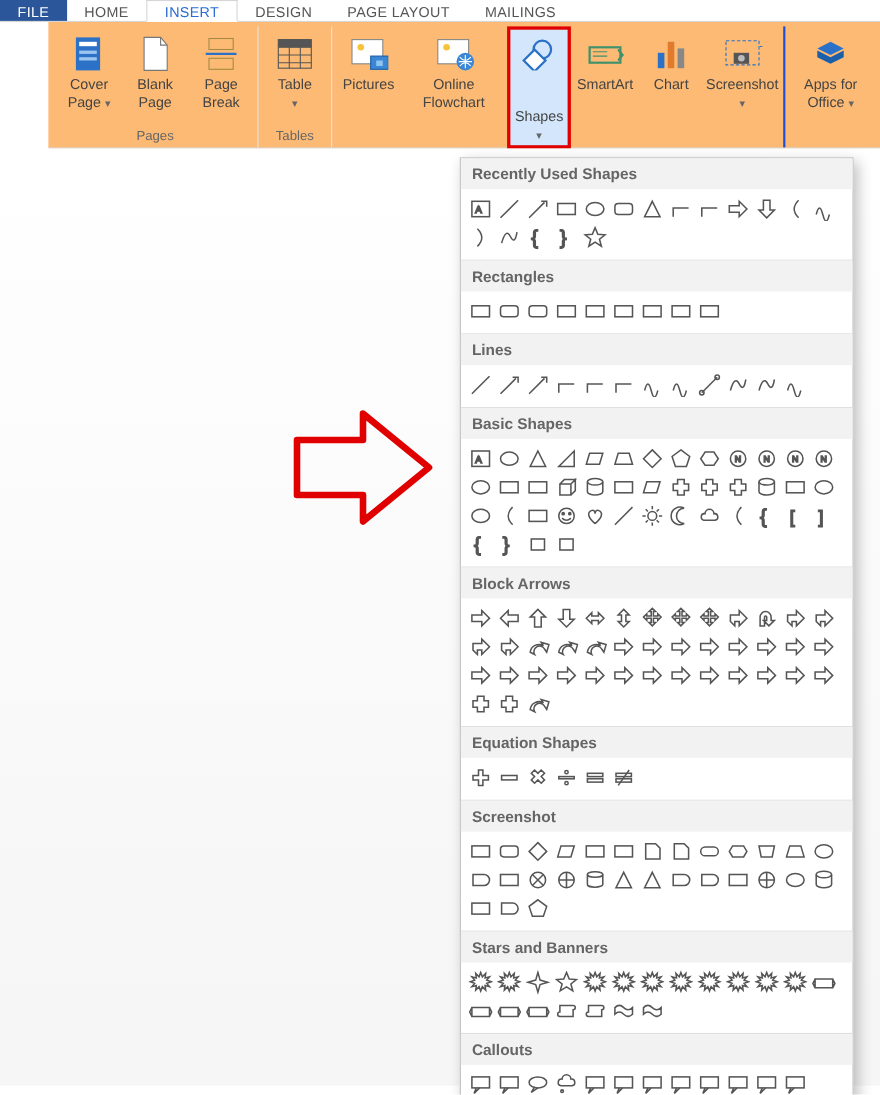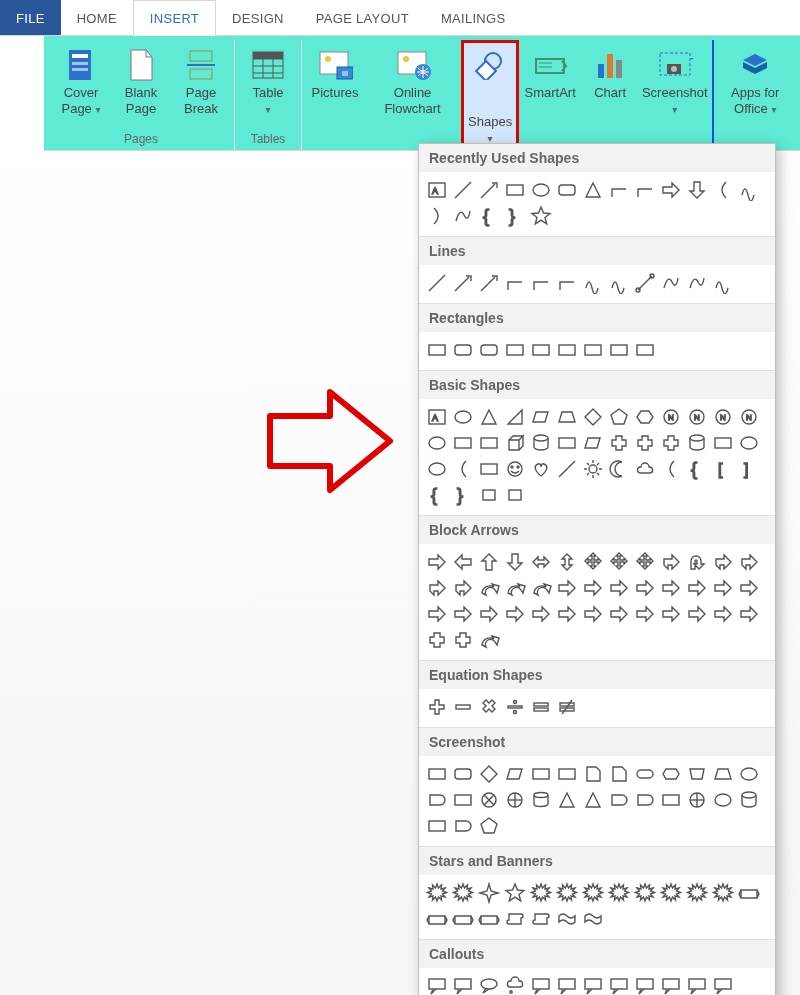--- a/index.html
+++ b/index.html
@@ -10,21 +10,21 @@
     background: #fff;
     width: 800px;
     height: 995px;
     overflow: hidden;
     position: relative;
   }
 
   
   .tabs {
     display: flex;
-    height: 36px;
+    height: 20px;
     background: #fff;
     border-bottom: 1px solid #d6d6d6;
     align-items: stretch;
   }
   .tab {
     padding: 5px 16px 4px;
     font-size: 13px;
     color: #555;
     cursor: pointer;
     display: flex;
@@ -43,21 +43,21 @@
     border-right: 1px solid #d6d6d6;
     border-bottom: 1px solid #fff;
     margin-bottom: -1px;
     background: #fff;
   }
 
   
   .ribbon {
     display: flex;
     align-items: stretch;
-    background: #5eead4;
+    background: #fdba74;
     border-bottom: 1px solid #d6d6d6;
     height: 115px;
     padding: 4px 4px 0 4px;
     margin-left: 44px;
   }
   .group {
     display: flex;
     flex-direction: column;
     align-items: center;
     border-right: 1px solid #e4e4e4;
@@ -417,20 +417,70 @@
           </svg>
         </span>
         <span class="shape">
           <svg width="22" height="22">
             <path d="M11 2 l2.5 6 6.5 .5 -5 4 1.7 6.3 -5.7 -3.7 -5.7 3.7 1.7 -6.3 -5 -4 6.5 -.5 z" stroke="#555" fill="none" stroke-width="1.4"></path>
           </svg>
         </span>
       </div>
     </div>
     <div class="dd-section">
+      <div class="dd-head">Rectangles</div>
+      <div class="dd-body">
+        <span class="shape">
+          <svg width="22" height="22">
+            <rect x="3" y="6" width="16" height="10" stroke="#555" fill="none" stroke-width="1.4"></rect>
+          </svg>
+        </span>
+        <span class="shape">
+          <svg width="22" height="22">
+            <rect x="3" y="6" width="16" height="10" rx="3" stroke="#555" fill="none" stroke-width="1.4"></rect>
+          </svg>
+        </span>
+        <span class="shape">
+          <svg width="22" height="22">
+            <rect x="3" y="6" width="16" height="10" rx="3" stroke="#555" fill="none" stroke-width="1.4"></rect>
+          </svg>
+        </span>
+        <span class="shape">
+          <svg width="22" height="22">
+            <rect x="3" y="6" width="16" height="10" stroke="#555" fill="none" stroke-width="1.4"></rect>
+          </svg>
+        </span>
+        <span class="shape">
+          <svg width="22" height="22">
+            <rect x="3" y="6" width="16" height="10" stroke="#555" fill="none" stroke-width="1.4"></rect>
+          </svg>
+        </span>
+        <span class="shape">
+          <svg width="22" height="22">
+            <rect x="3" y="6" width="16" height="10" stroke="#555" fill="none" stroke-width="1.4"></rect>
+          </svg>
+        </span>
+        <span class="shape">
+          <svg width="22" height="22">
+            <rect x="3" y="6" width="16" height="10" stroke="#555" fill="none" stroke-width="1.4"></rect>
+          </svg>
+        </span>
+        <span class="shape">
+          <svg width="22" height="22">
+            <rect x="3" y="6" width="16" height="10" stroke="#555" fill="none" stroke-width="1.4"></rect>
+          </svg>
+        </span>
+        <span class="shape">
+          <svg width="22" height="22">
+            <rect x="3" y="6" width="16" height="10" stroke="#555" fill="none" stroke-width="1.4"></rect>
+          </svg>
+        </span>
+      </div>
+    </div>
+    <div class="dd-section">
       <div class="dd-head">Lines</div>
       <div class="dd-body">
         <span class="shape">
           <svg width="22" height="22">
             <line x1="3" y1="19" x2="19" y2="3" stroke="#555" fill="none" stroke-width="1.4"></line>
           </svg>
         </span>
         <span class="shape">
           <svg width="22" height="22">
             <line x1="3" y1="19" x2="17" y2="5" stroke="#555" fill="none" stroke-width="1.4"></line>
@@ -481,70 +531,20 @@
           </svg>
         </span>
         <span class="shape">
           <svg width="22" height="22">
             <path d="M4 16 q4 -14 8 -6 t6 -4" stroke="#555" fill="none" stroke-width="1.4"></path>
           </svg>
         </span>
         <span class="shape">
           <svg width="22" height="22">
             <path d="M4 16 q3 -12 6 0 t6 0" stroke="#555" fill="none" stroke-width="1.4"></path>
-          </svg>
-        </span>
-      </div>
-    </div>
-    <div class="dd-section">
-      <div class="dd-head">Rectangles</div>
-      <div class="dd-body">
-        <span class="shape">
-          <svg width="22" height="22">
-            <rect x="3" y="6" width="16" height="10" stroke="#555" fill="none" stroke-width="1.4"></rect>
-          </svg>
-        </span>
-        <span class="shape">
-          <svg width="22" height="22">
-            <rect x="3" y="6" width="16" height="10" rx="3" stroke="#555" fill="none" stroke-width="1.4"></rect>
-          </svg>
-        </span>
-        <span class="shape">
-          <svg width="22" height="22">
-            <rect x="3" y="6" width="16" height="10" rx="3" stroke="#555" fill="none" stroke-width="1.4"></rect>
-          </svg>
-        </span>
-        <span class="shape">
-          <svg width="22" height="22">
-            <rect x="3" y="6" width="16" height="10" stroke="#555" fill="none" stroke-width="1.4"></rect>
-          </svg>
-        </span>
-        <span class="shape">
-          <svg width="22" height="22">
-            <rect x="3" y="6" width="16" height="10" stroke="#555" fill="none" stroke-width="1.4"></rect>
-          </svg>
-        </span>
-        <span class="shape">
-          <svg width="22" height="22">
-            <rect x="3" y="6" width="16" height="10" stroke="#555" fill="none" stroke-width="1.4"></rect>
-          </svg>
-        </span>
-        <span class="shape">
-          <svg width="22" height="22">
-            <rect x="3" y="6" width="16" height="10" stroke="#555" fill="none" stroke-width="1.4"></rect>
-          </svg>
-        </span>
-        <span class="shape">
-          <svg width="22" height="22">
-            <rect x="3" y="6" width="16" height="10" stroke="#555" fill="none" stroke-width="1.4"></rect>
-          </svg>
-        </span>
-        <span class="shape">
-          <svg width="22" height="22">
-            <rect x="3" y="6" width="16" height="10" stroke="#555" fill="none" stroke-width="1.4"></rect>
           </svg>
         </span>
       </div>
     </div>
     <div class="dd-section">
       <div class="dd-head">Basic Shapes</div>
       <div class="dd-body">
         <span class="shape">
           <svg width="22" height="22">
             <rect x="3" y="4" width="16" height="14" stroke="#555" fill="none" stroke-width="1.4"></rect>

